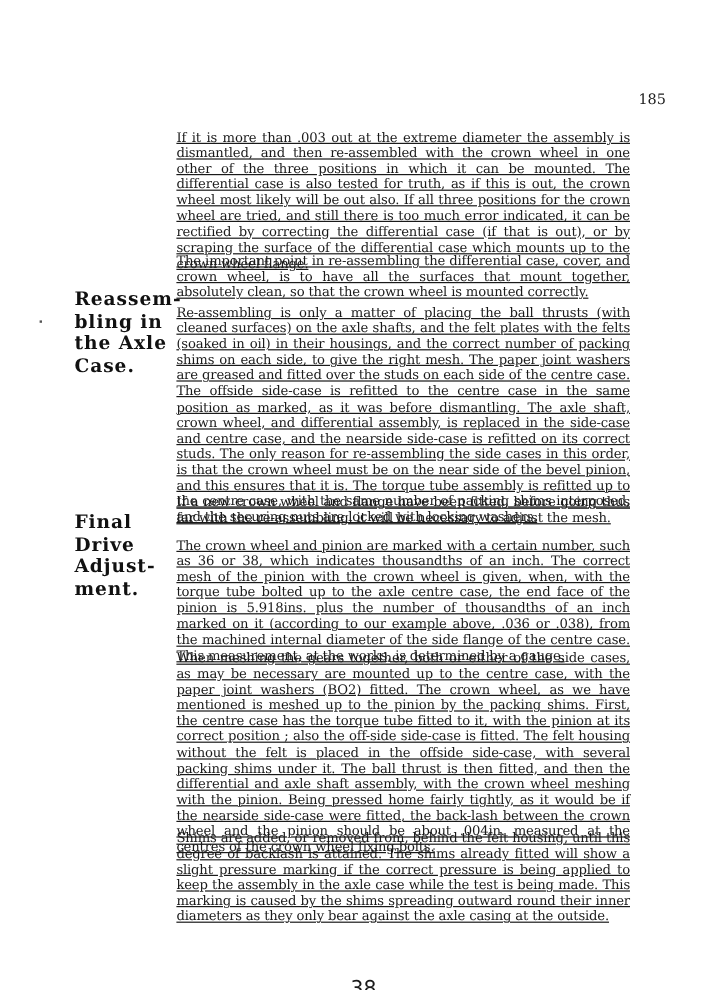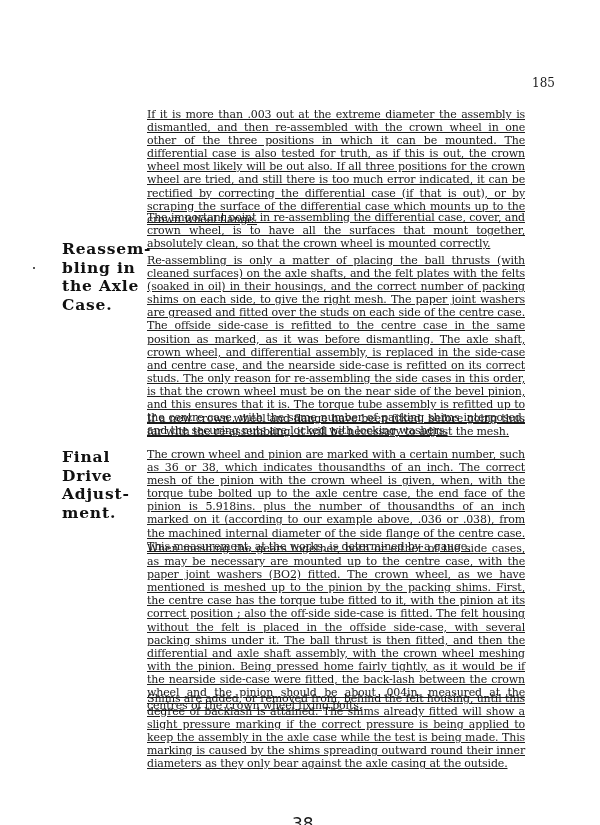--- a/index.html
+++ b/index.html
@@ -25,21 +25,21 @@
   <div class="para" style="top:211px;">The important point in re-assembling the differential case, cover, and crown wheel, is to have all the surfaces that mount together, absolutely clean, so that the crown wheel is mounted correctly.</div>
 
   <div class="sidehead" style="top:240px; white-space:pre-line;">Reassem-
 bling in
 the Axle
 Case.</div>
   <div class="mark"></div>
   <div class="para" style="top:254px;">Re-assembling is only a matter of placing the ball thrusts (with cleaned surfaces) on the axle shafts, and the felt plates with the felts (soaked in oil) in their housings, and the correct number of packing shims on each side, to give the right mesh.  The paper joint washers are greased and fitted over the studs on each side of the centre case. The offside side-case is refitted to the centre case in the same position as marked, as it was before dismantling.  The axle shaft, crown wheel, and differential assembly, is replaced in the side-case and centre case, and the nearside side-case is refitted on its correct studs.  The only reason for re-assembling the side cases in this order, is that the crown wheel must be on the near side of the bevel pinion, and this ensures that it is.  The torque tube assembly is refitted up to the centre case, with the same number of packing shims interposed, and the securing nuts are locked with locking washers.</div>
   <div class="para" style="top:412px;">If a new crown wheel and flange have been fitted, before going thus far with the re-assembling, it will be necessary to adjust the mesh.</div>
 
-  <div class="sidehead" style="top:448px; white-space:pre-line;">Final
+  <div class="sidehead" style="top:426px; white-space:pre-line;">Final
 Drive
 Adjust-
 ment.</div>
   <div class="para" style="top:448px;">The crown wheel and pinion are marked with a certain number, such as 36 or 38, which indicates thousandths of an inch.  The correct mesh of the pinion with the crown wheel is given, when, with the torque tube bolted up to the axle centre case, the end face of the pinion is 5.918ins. plus the number of thousandths of an inch marked on it (according to our example above, .036 or .038), from the machined internal diameter of the side flange of the centre case.  This measurement, at the works, is determined by a gauge.</div>
   <div class="para" style="top:542px;">When meshing the gears together, both or either of the side cases, as may be necessary are mounted up to the centre case, with the paper joint washers (BO2) fitted.  The crown wheel, as we have mentioned is meshed up to the pinion by the packing shims.  First, the centre case has the torque tube fitted to it, with the pinion at its correct position ;  also the off-side side-case is fitted.  The felt housing without the felt is placed in the offside side-case, with several packing shims under it.  The ball thrust is then fitted, and then the differential and axle shaft assembly, with the crown wheel meshing with the pinion.  Being pressed home fairly tightly, as it would be if the nearside side-case were fitted, the back-lash between the crown wheel and the pinion should be about .004in. measured at the centres of the crown wheel fixing bolts.</div>
   <div class="para" style="top:692px;">Shims are added, or removed from, behind the felt housing, until this degree of backlash is attained.  The shims already fitted will show a slight pressure marking if the correct pressure is being applied to keep the assembly in the axle case while the test is being made.  This marking is caused by the shims spreading outward round their inner diameters as they only bear against the axle casing at the outside.</div>
 
   <div class="footer-number">38</div>
 </div>
 

